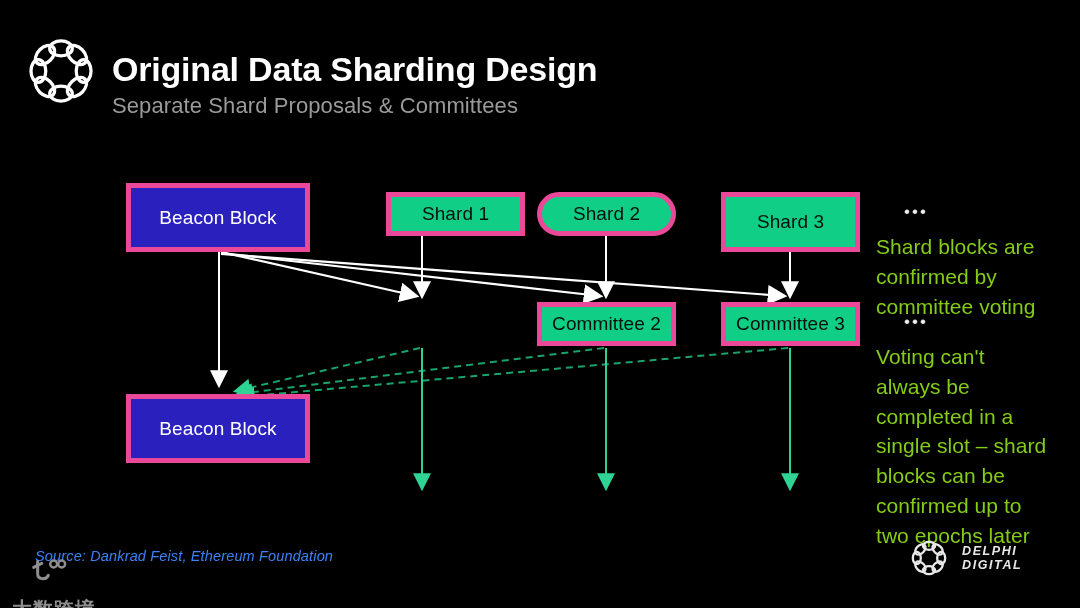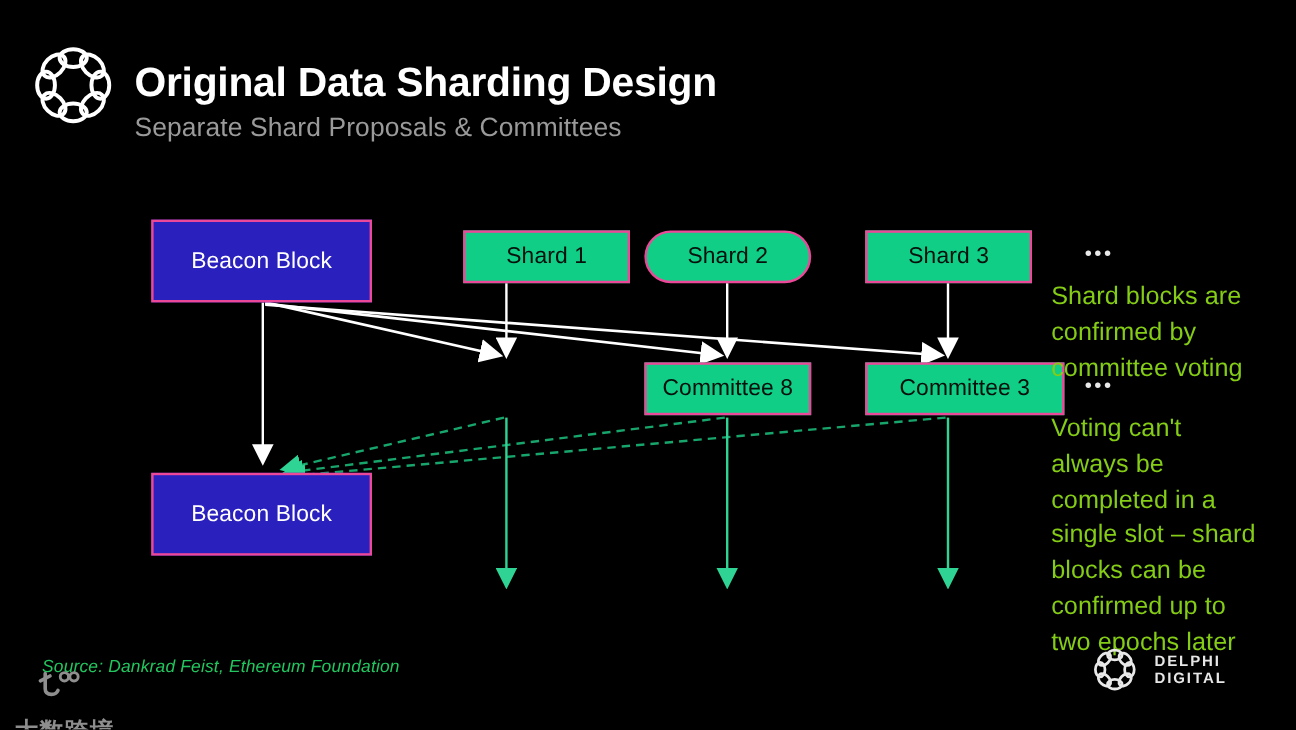--- a/index.html
+++ b/index.html
@@ -25,46 +25,46 @@
   }
 
   
   #diagram { position:absolute; left:0; top:0; width:1080px; height:608px; }
   #edges { position:absolute; left:0; top:0; width:1080px; height:608px; }
 
   .node {
     position:absolute;
     display:flex; align-items:center; justify-content:center;
     font-size:19px; letter-spacing:0.1px;
-    border:2px solid #ec4899;
+    border:5px solid #ec4899;
     text-align:center;
   }
   .node.beacon { background:#2A20BE; color:#ffffff; }
   .node.green  { background:#10CE85; color:#06110d; }
 
   
   .annot { position:absolute; color:#f2f2f2; }
   .annot .dots {
     font-size:17px; color:#e8e8e8; letter-spacing:2px;
     line-height:1; margin-left:28px; margin-bottom:12px;
   }
   .annot .body {
     font-size:21px; line-height:1.42; color:#84cc16; letter-spacing:0.05px;
   }
 
   
   #source-note {
     position:absolute; left:35px; top:548px;
-    font-size:14.5px; font-style:italic; color:#22c55e; letter-spacing:0.15px;
+    font-size:14.5px; font-style:italic; color:#3b82f6; letter-spacing:0.15px;
   }
   #delphi-logo { position:absolute; left:908px; top:536px; width:152px; height:44px; display:flex; align-items:center; }
   #delphi-mark { width:42px; height:42px; flex:0 0 42px; }
   #delphi-word {
     margin-left:12px; font-size:12.5px; font-weight:700;
-    letter-spacing:1.6px; color:#e6e6e6;
+    letter-spacing:1.6px; color:#e6e6e6;font-style:italic;
   }
   #watermark { position:absolute; left:6px; top:556px; display:flex; align-items:center;flex-direction:column; }
   #watermark-mark { width:40px; height:28px; flex:0 0 40px; }
   #watermark-text {
     margin-left:6px; font-size:20px; font-weight:700; color:#8e8e8e;
     letter-spacing:1px; font-family:"DejaVu Sans", sans-serif;
   }
 </style>
 </head>
 <body>
@@ -135,24 +135,24 @@
         <line x1="790" y1="348" x2="790" y2="488" stroke="#2FD494" stroke-width="2" marker-end="url(#gArrow)"></line>
       </g>
     </svg>
 
     <div class="node beacon" style="left:126px; top:183px; width:184px; height:69px;">Beacon Block</div>
 
     <div class="node beacon" style="left:126px; top:394px; width:184px; height:69px;">Beacon Block</div>
 
     <div class="node green" style="left:353px; top:192px; width:139px; height:44px;margin-left:33px;">Shard 1</div>
     <div class="node green" style="left:537px; top:192px; width:139px; height:44px;border-radius:22px;">Shard 2</div>
-    <div class="node green" style="left:721px; top:192px; width:139px; height:44px;">Shard 3</div>
-
-    <div class="node green" style="left:537px; top:302px; width:139px; height:44px;">Committee 8</div>
-    <div class="node green" style="left:721px; top:302px; width:166px; height:44px;">Committee 3</div>
+    <div class="node green" style="left:721px; top:192px; width:139px; height:60px;">Shard 3</div>
+
+    <div class="node green" style="left:537px; top:302px; width:139px; height:44px;">Committee 2</div>
+    <div class="node green" style="left:721px; top:302px; width:139px; height:44px;">Committee 3</div>
 
     <div class="annot" style="left:876px; top:203px; width:196px;">
       <div class="dots">•••</div>
       <div class="body" style="white-space:pre-line;">Shard blocks are
 confirmed by
 committee voting</div>
     </div>
 
     <div class="annot" style="left:876px; top:313px; width:196px;">
       <div class="dots">•••</div>

